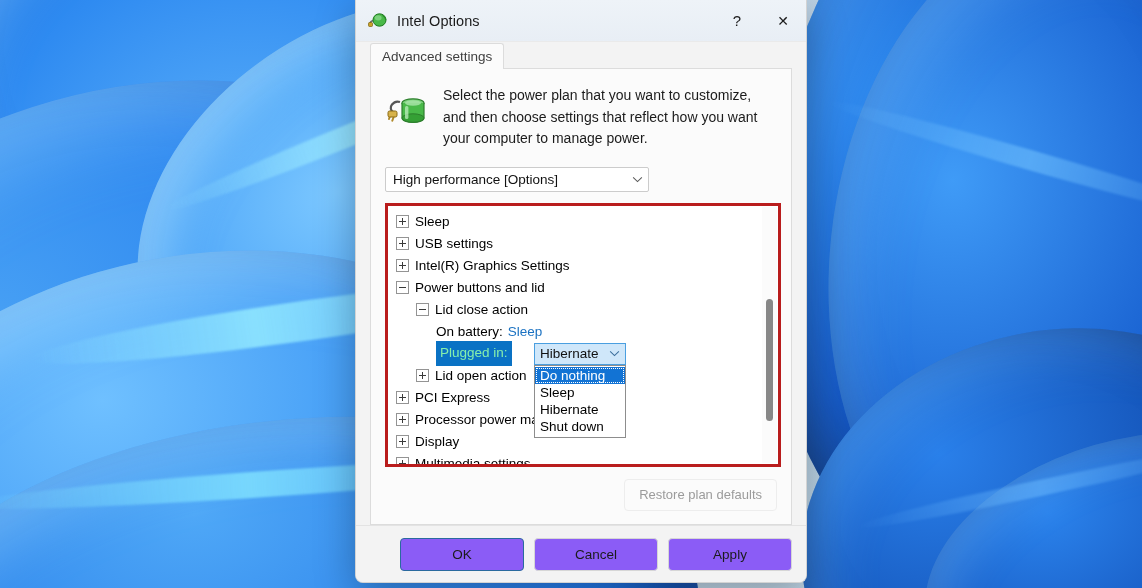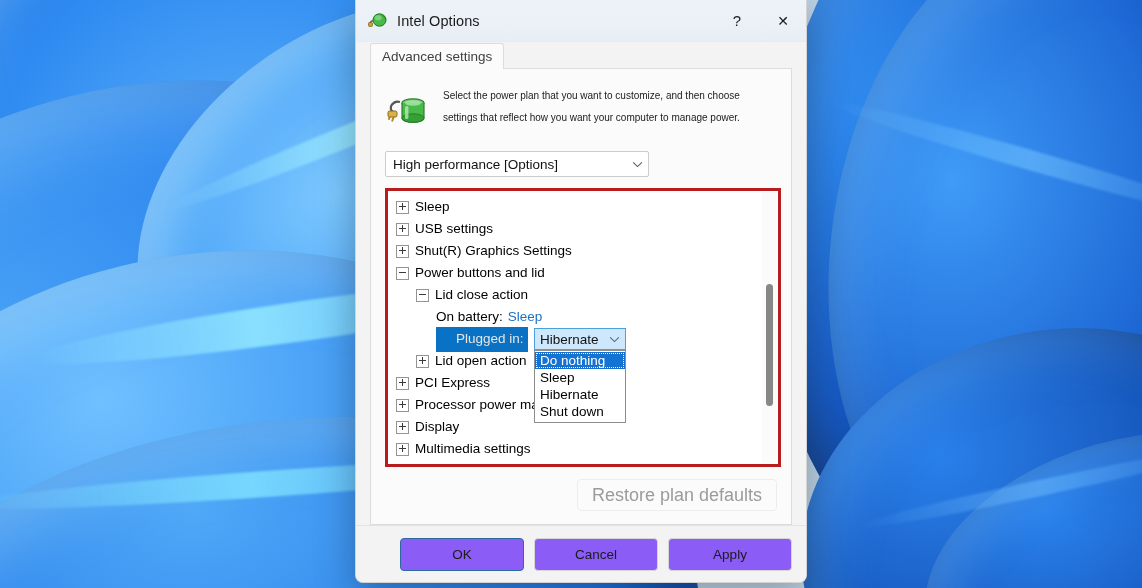--- a/index.html
+++ b/index.html
@@ -97,21 +97,21 @@
   }
   .tabpage{
     margin:0 14px 0 14px;
     background:#fbfbfb;border:1px solid #dcdcdc;
     flex:1 1 auto;display:flex;flex-direction:column;
     min-height:0;
   }
   .header-row{display:flex;padding:15px 16px 0 16px;}
   .plug-icon{width:44px;height:48px;position:relative;flex:0 0 44px;margin-top:2px;}
   .header-text{
-    margin-left:12px;font-size:10px;line-height:21.5px;color:#1b1b1b;
+    margin-left:12px;font-size:14px;line-height:21.5px;color:#1b1b1b;
     padding-top:1px;
   }
   .plan-combo{
     margin:17px 0 0 14px;width:264px;height:26px;
     border:1px solid #ccc;background:#fff;border-radius:2px;
     display:flex;align-items:center;font-size:13.5px;color:#111;
     box-sizing:border-box;position:relative;
   }
   .plan-combo .val{padding-left:7px;flex:1 1 auto;}
   .chev{width:22px;display:flex;align-items:center;justify-content:center;color:#555;font-size:10px;}
@@ -127,21 +127,21 @@
     width:11px;height:11px;border:1px solid #949494;background:#fff;
     display:inline-block;position:relative;flex:0 0 11px;margin-right:6px;
   }
   .exp:before{content:"";position:absolute;left:2px;top:4.5px;width:7px;height:1px;background:#3a3a3a;}
   .exp.plus:after{content:"";position:absolute;left:5px;top:1.5px;width:1px;height:7px;background:#3a3a3a;}
   .ind0{padding-left:8px;}
   .ind1{padding-left:28px;}
   .ind2{padding-left:48px;}
   .lbl{color:#000;}
   .valblue{color:#1b72c2;}
-  .selblue{background:#0a72c4;color:#e5e5e5;padding:1px 4px 2px 20px;}
+  .selblue{background:#0a72c4;color:#86efac;padding:1px 4px 2px 4px;}
 
   
   .vsb{position:absolute;right:1px;top:1px;bottom:1px;width:15px;background:#fbfbfb;}
   .vthumb{position:absolute;left:4px;width:7px;background:#878787;border-radius:4px;}
 
   
   .inline-combo{
     position:absolute;left:146px;top:137px;width:92px;height:22px;
     background:#cfe7fa;border:1px solid #4a9fe0;box-sizing:border-box;
     display:flex;align-items:center;font-size:13.5px;color:#111;z-index:5;
@@ -152,21 +152,21 @@
     background:#fff;border:1px solid #8d8d8d;box-sizing:border-box;
     padding:1px 0 2px 0;
   }
   .dd-item{height:17px;line-height:17px;font-size:13.5px;color:#000;padding-left:5px;white-space:nowrap;}
   .dd-item.sel{background:#1273d4;color:#fff;outline:1px dotted #fff;outline-offset:-2px;}
 
   .restore-row{display:flex;justify-content:flex-end;padding:12px 14px 13px 0;}
   .restore-btn{
     height:30px;padding:0 14px;line-height:30px;
     background:#fbfbfb;border:1px solid #ededed;border-radius:4px;
-    color:#9b9b9b;font-size:18px;
+    color:#9b9b9b;font-size:13px;
   }
   .footer{
     flex:0 0 56px;height:56px;border-top:1px solid #e3e3e3;
     background:#f3f3f3;display:flex;align-items:center;justify-content:flex-end;
     padding-right:14px;gap:10px;
   }
   .btn{
     height:31px;min-width:94px;padding:0 14px;
     background:#8b5cf6;border:1px solid #d6d6d6;border-radius:4px;
     font-size:13.5px;color:#1b1b1b;cursor:default;
@@ -254,21 +254,21 @@
           <span class="lbl">Sleep</span>
         </div>
 
         <div class="trow ind0">
           <span class="exp plus"></span>
           <span class="lbl">USB settings</span>
         </div>
 
         <div class="trow ind0">
           <span class="exp plus"></span>
-          <span class="lbl">Shut(R) Graphics Settings</span>
+          <span class="lbl">Intel(R) Graphics Settings</span>
         </div>
 
         <div class="trow ind0">
           <span class="exp"></span>
           <span class="lbl">Power buttons and lid</span>
         </div>
 
         <div class="trow ind1">
           <span class="exp"></span>
           <span class="lbl">Lid close action</span>

